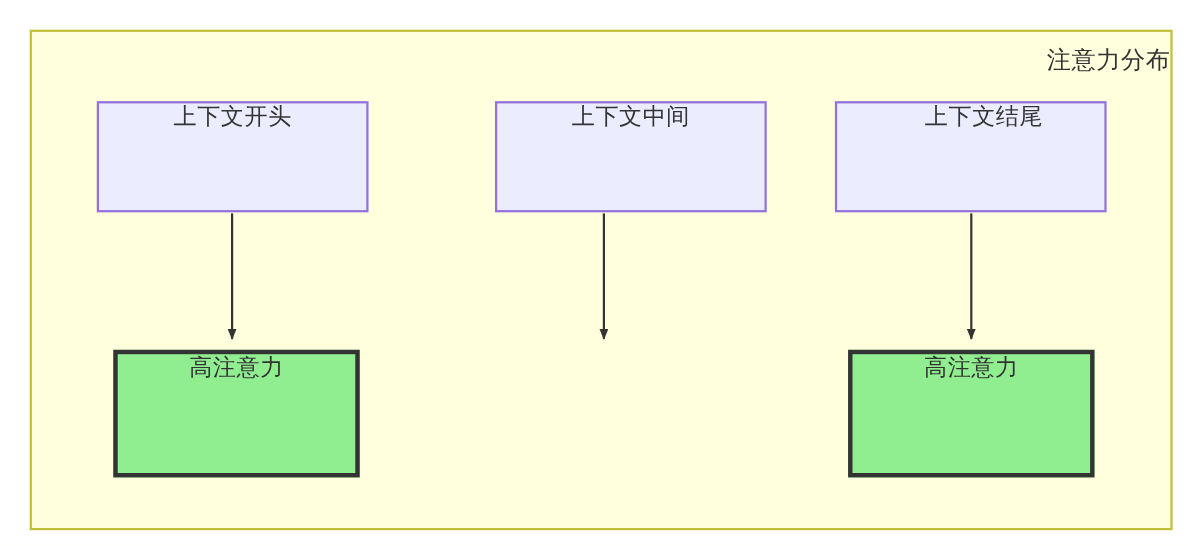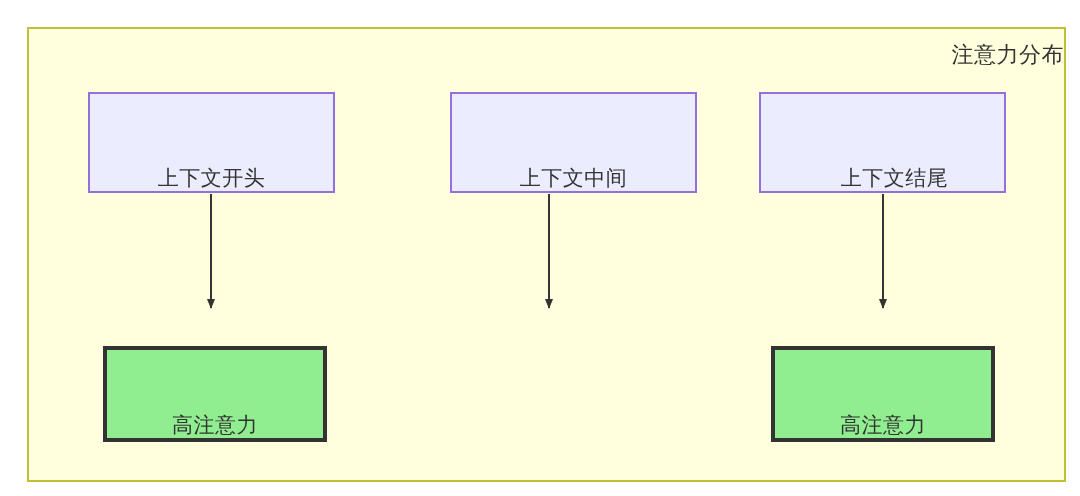--- a/index.html
+++ b/index.html
@@ -44,21 +44,21 @@
     color: #333333;
     letter-spacing: 0.5px;
     white-space: nowrap;
   }
 
   
   .node {
     position: absolute;
     box-sizing: border-box;
     display: flex;
-    align-items: flex-end;
+    align-items: flex-start;
     justify-content: center;
     text-align: center;
   }
 
   .node-label {
     font-size: 21px;
     line-height: 26px;
     color: #333333;
     letter-spacing: 0.5px;
     white-space: nowrap;
@@ -73,23 +73,22 @@
     top: 92px;
   }
   #node-ctx-start { left: 88px; }
   #node-ctx-mid   { left: 426px; margin-left: 24px; }
   #node-ctx-end   { left: 759px; padding-left: 24px; }
 
   
   .node-result {
     border: 4px solid #333333;
     width: 224px;
-    height: 96px;
+    height: 116px;
     top: 318px;
-    margin-top: 28px;
   }
   .fill-high { background: #90ee90; }
   .fill-low  { background: #ff9999; }
   #node-attn-high-start { left: 103px; }
   #node-attn-low-mid    { left: 437px; }
   #node-attn-high-end   { left: 771px; }
 
   
   .edge-layer {
     position: absolute;

